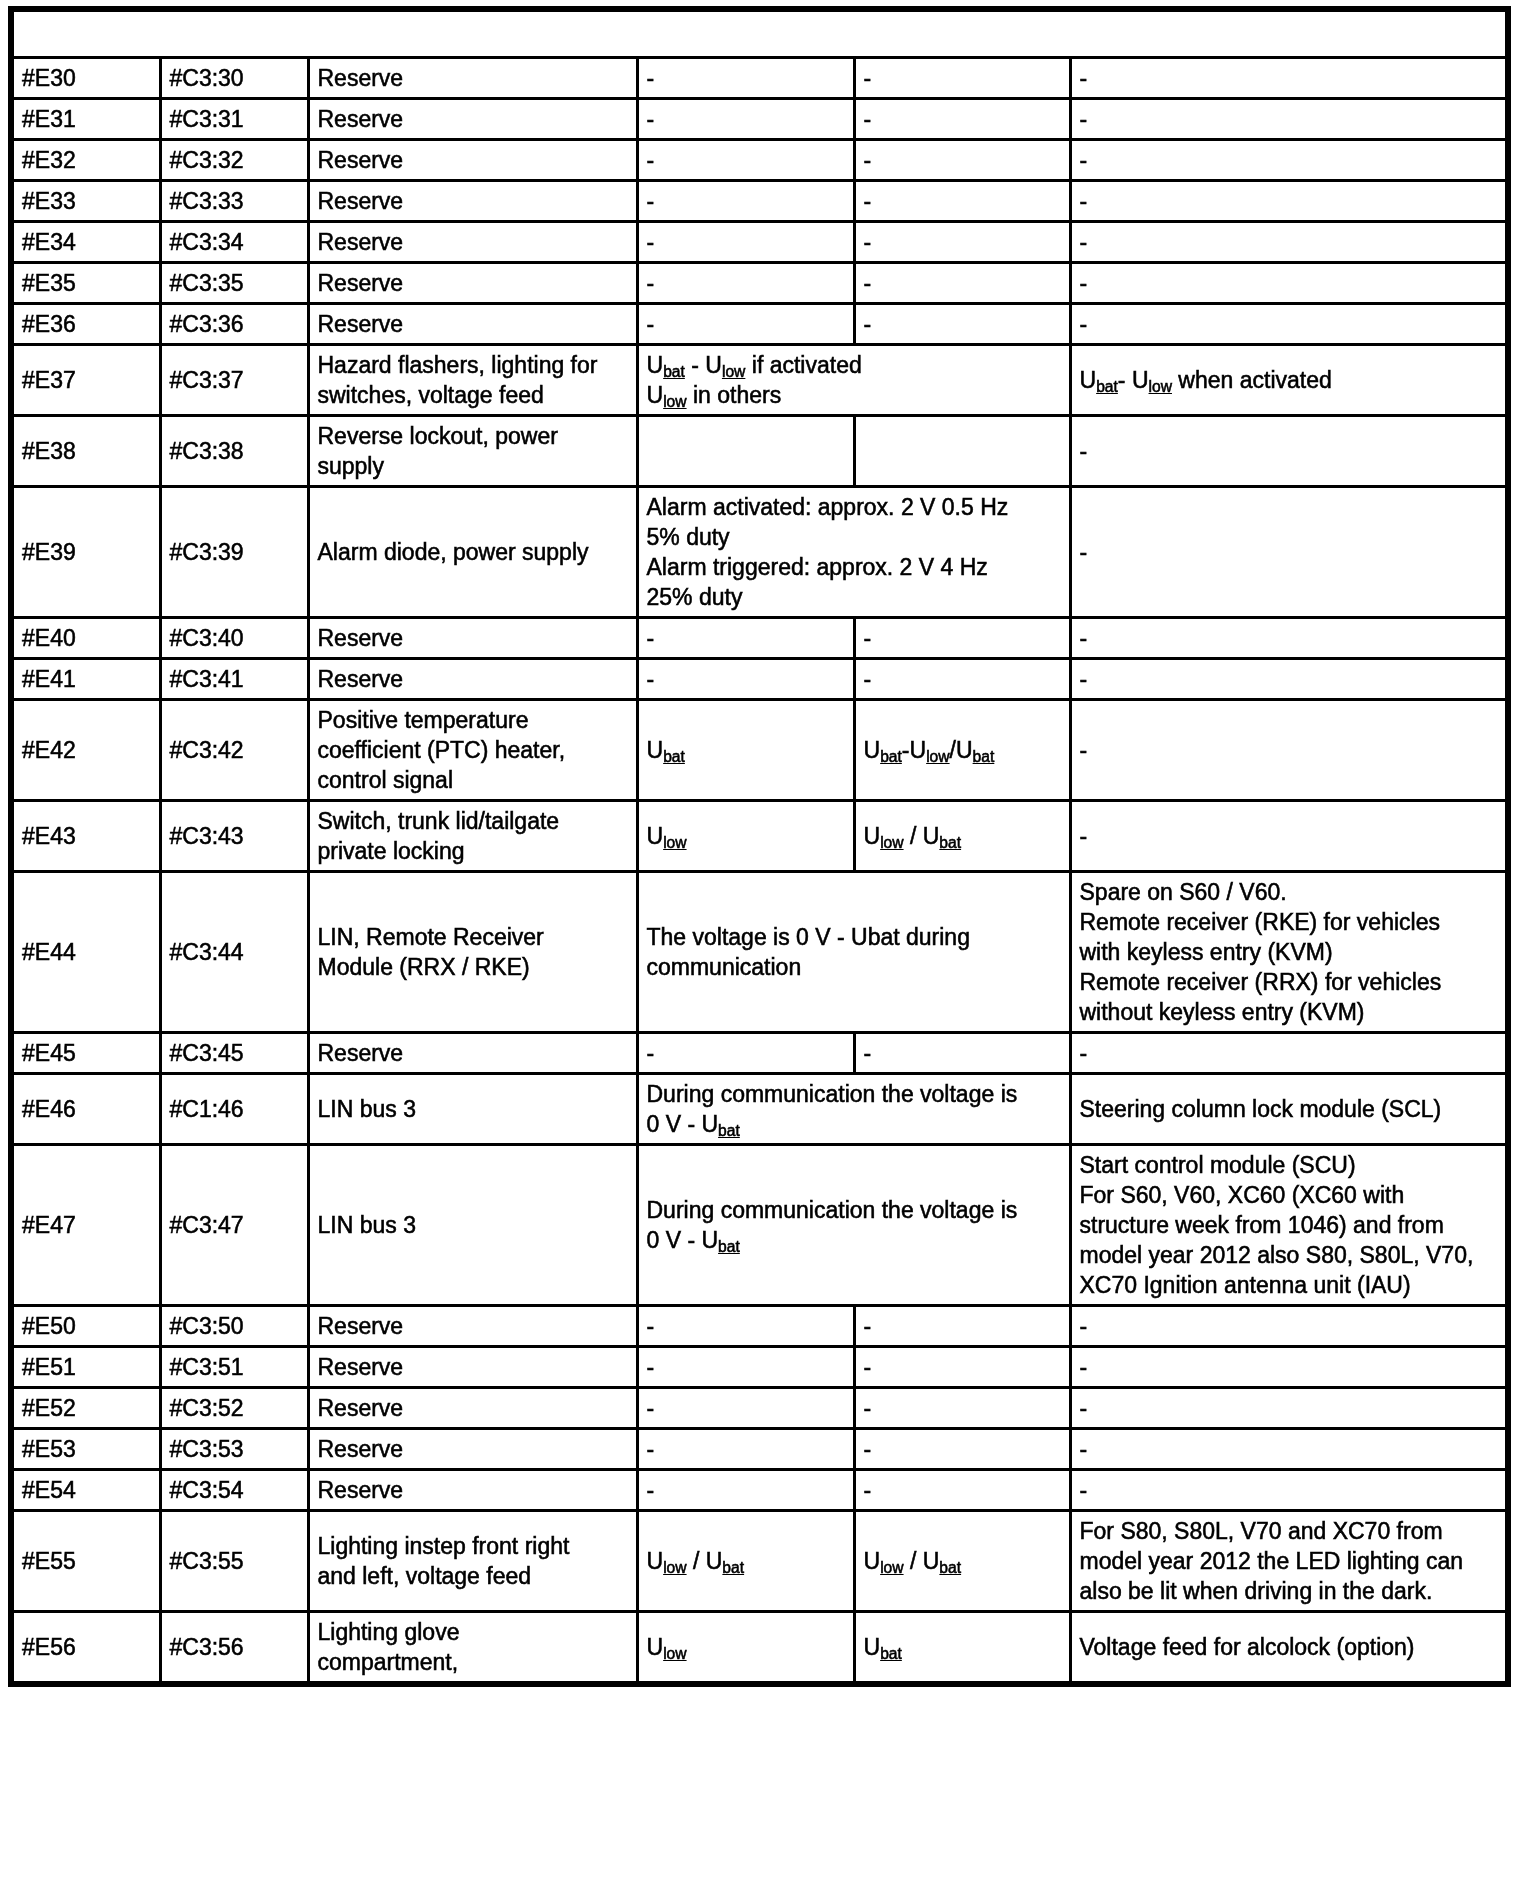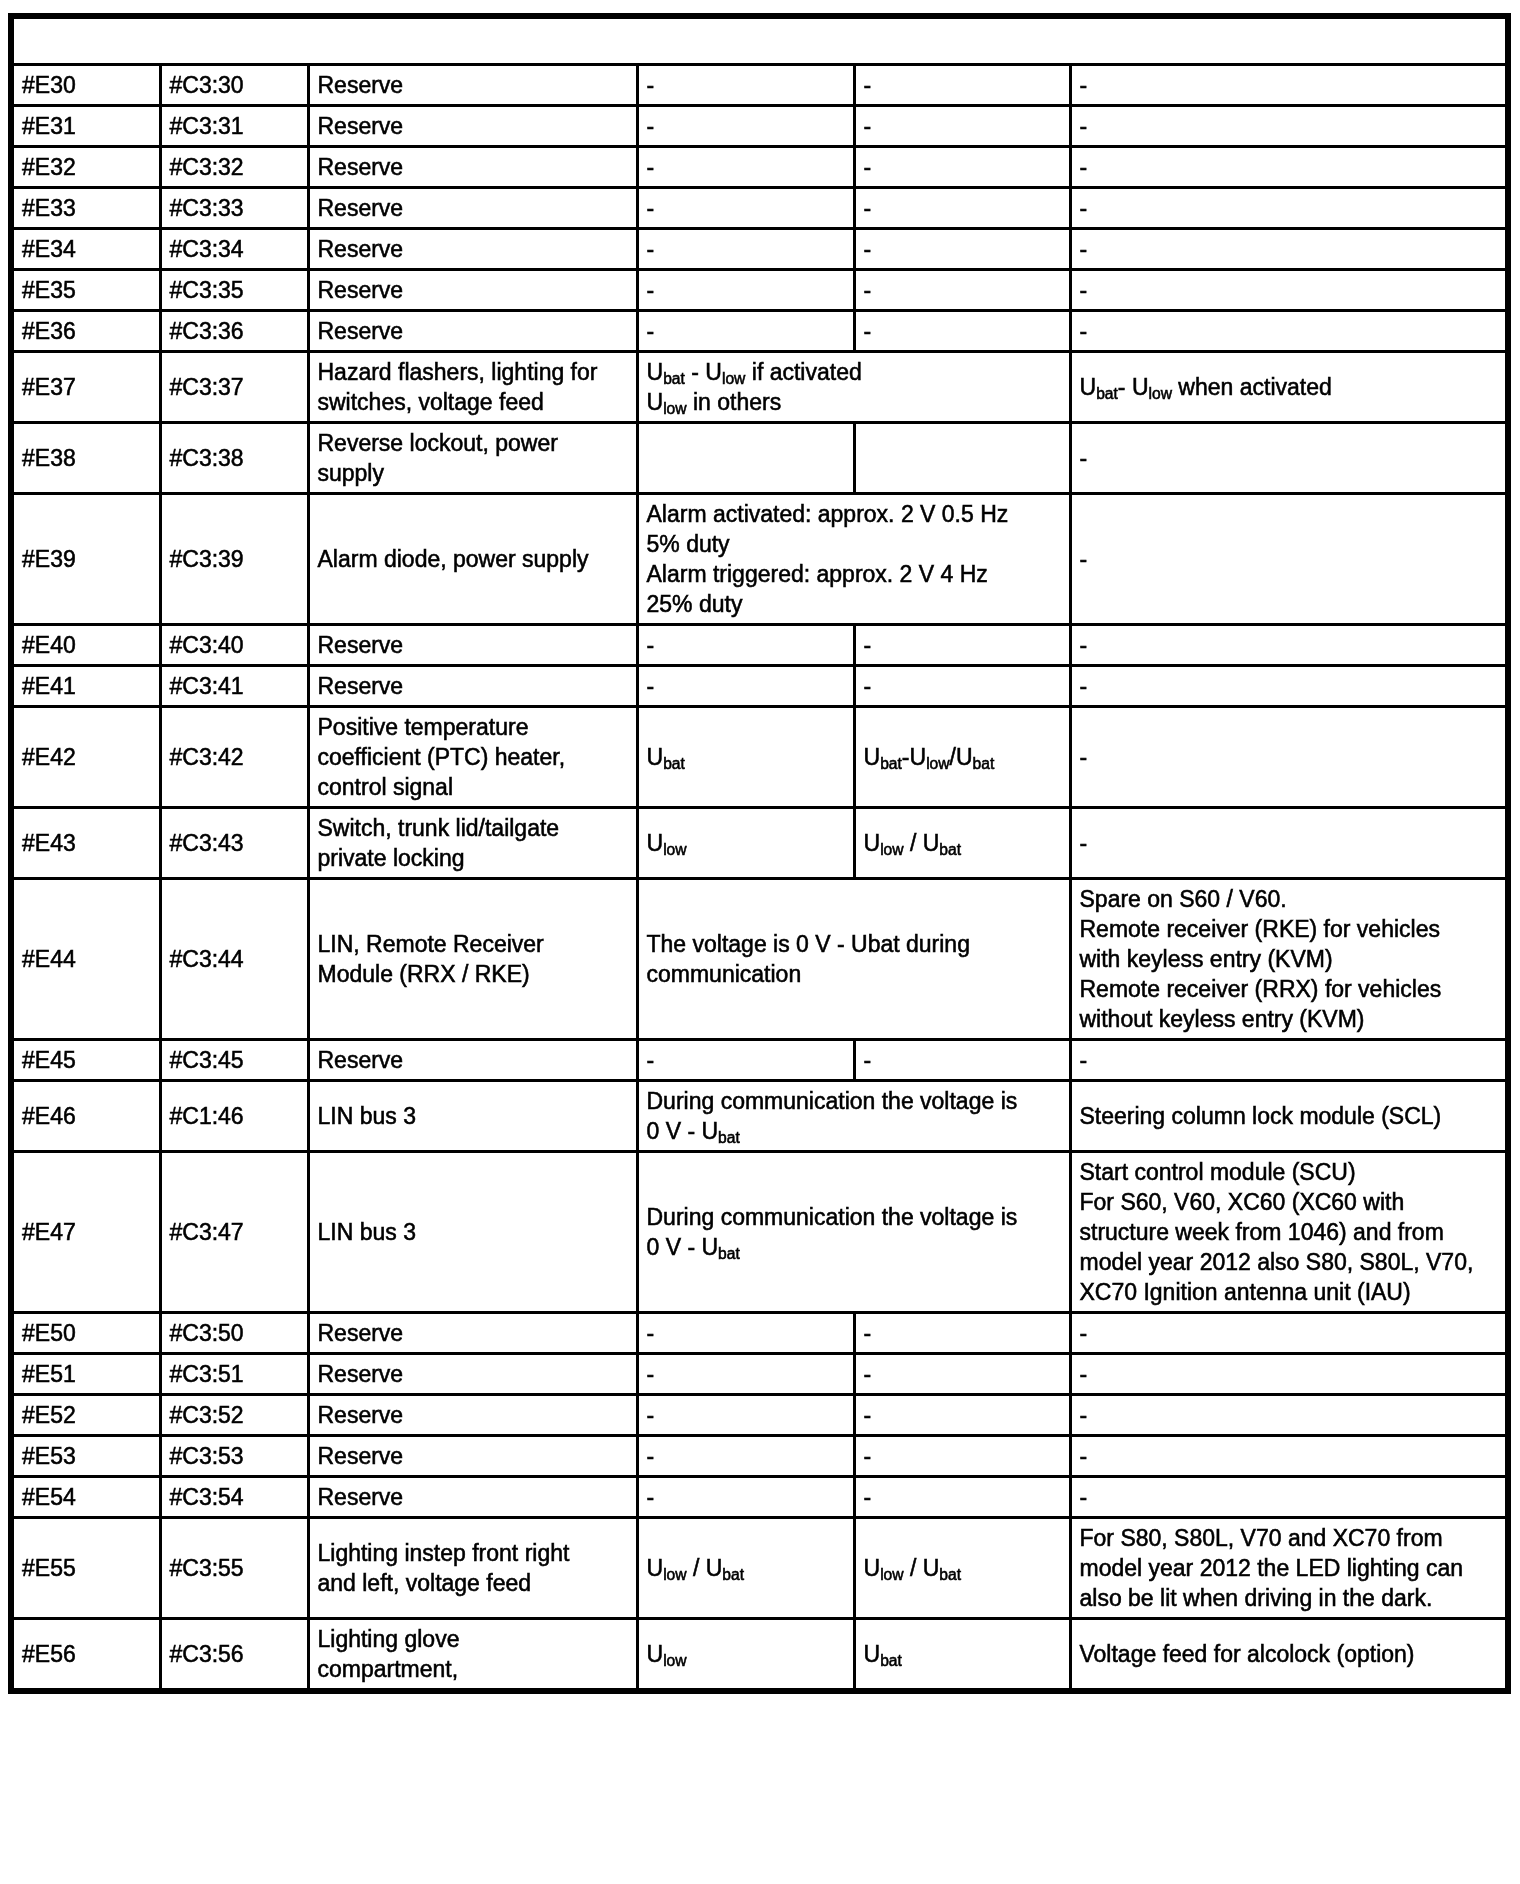--- a/index.html
+++ b/index.html
@@ -17,41 +17,41 @@
   table.scan-table {
     position: absolute;
     left: 8px;
     top: 6px;
     width: 1497px;
     border-collapse: collapse;
     table-layout: fixed;
     border: 6px solid #000;
     font-size: 23px;
     line-height: 30px;
-    margin-top: 7px;
     -webkit-text-stroke: 0.55px #000;
   }
   table.scan-table td {
     border: 3px solid #000;
     padding: 4px 8px;
     vertical-align: middle;
     overflow: hidden;
     word-wrap: break-word;
   }
   tr.data-row { height: 38px; }
   td.header-cell {
     height: 36px;
     border-bottom: 4px solid #000;
   }
   sub {
     font-size: 0.68em;
     line-height: 0;
     vertical-align: baseline;
     position: relative;
     top: 0.28em;
+    text-decoration: underline;
   }
 </style>
 </head>
 <body>
 
 <table class="scan-table">
   <colgroup>
     <col style="width:149px">
     <col style="width:148px">
     <col style="width:329px">

